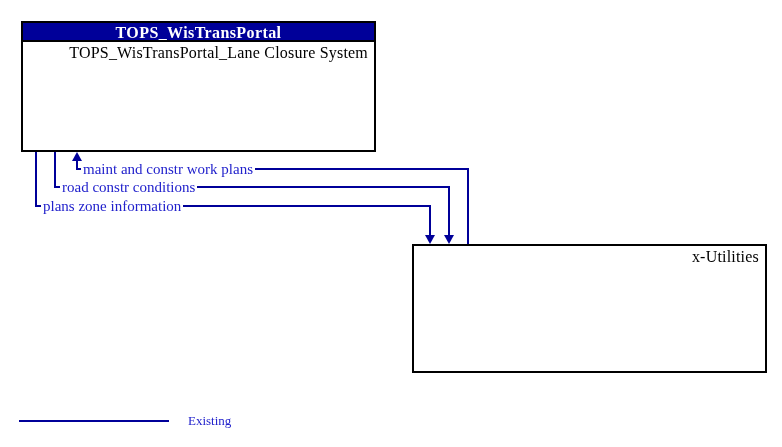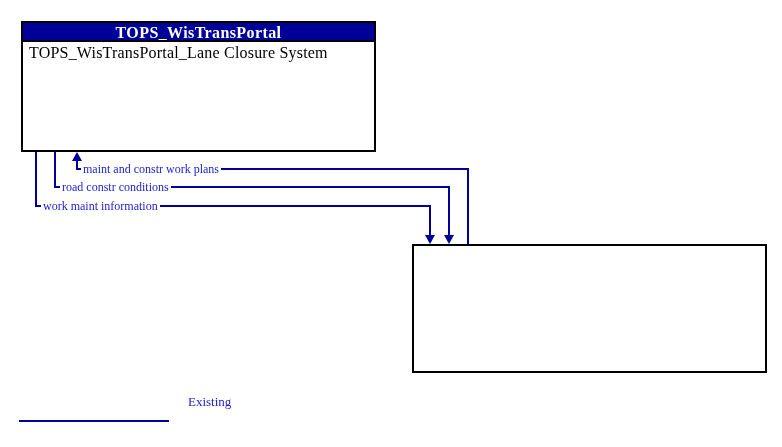--- a/index.html
+++ b/index.html
@@ -34,21 +34,21 @@
     height: 19px;
     text-align: center;
     border-bottom: 2px solid var(--border);
     letter-spacing: 0.4px;
     overflow: hidden;
   }
   .entity-body {
     color: #000;
     font-size: 16px;
     line-height: 19px;
-    text-align: left;
+    text-align: right;
     padding: 1px 6px;
     letter-spacing: 0.2px;
   }
   #system-box { left: 21px; top: 21px; width: 355px; height: 131px; }
   #terminator-box { left: 412px; top: 244px; width: 355px; height: 129px; }
 
   .hline, .vline { position: absolute; background: var(--line); }
   .hline { height: 2px; }
   .vline { width: 2px; }
 
@@ -73,66 +73,67 @@
   }
   .arrow-up   { border-bottom: 9px solid var(--line); }
   .arrow-down { border-top: 9px solid var(--line); }
   #maint-arrow { left: 72px;  top: 152px; }
   #road-arrow  { left: 444px; top: 235px; }
   #work-arrow  { left: 425px; top: 235px; }
 
   .flow-label {
     position: absolute;
     color: var(--label-text);
-    font-size: 12px;
+    font-size: 15px;
     line-height: 16px;
     background: #ffffff;
     padding: 0 2px;
     white-space: nowrap;
   }
   #maint-label { left: 81px; top: 161px; }
   #road-label  { left: 60px; top: 179px; }
   #work-label  { left: 41px; top: 198px; }
   #legend-line { left: 19px; top: 420px; width: 150px; }
   #legend-label {
     position: absolute;
-    left: 188px; top: 394px;
+    left: 188px; top: 413px;
     color: var(--label-text);
     font-size: 13px;
     line-height: 16px;
     white-space: nowrap;
   }
 </style>
 </head>
 <body>
 
 <div class="canvas">
 
   <div class="entity-box" id="system-box">
     <div class="entity-header">TOPS_WisTransPortal</div>
     <div class="entity-body">TOPS_WisTransPortal_Lane Closure System</div>
   </div>
 
   <div class="entity-box" id="terminator-box">
+    <div class="entity-body">x-Utilities</div>
   </div>
 
   <div class="arrow-up" id="maint-arrow"></div>
   <div class="vline" id="maint-vleft"></div>
   <div class="hline" id="maint-hline"></div>
   <div class="vline" id="maint-vright"></div>
   <div class="flow-label" id="maint-label">maint and constr work plans</div>
 
   <div class="vline" id="road-vleft"></div>
   <div class="hline" id="road-hline"></div>
   <div class="vline" id="road-vright"></div>
   <div class="arrow-down" id="road-arrow"></div>
   <div class="flow-label" id="road-label">road constr conditions</div>
 
   <div class="vline" id="work-vleft"></div>
   <div class="hline" id="work-hline"></div>
   <div class="vline" id="work-vright"></div>
   <div class="arrow-down" id="work-arrow"></div>
-  <div class="flow-label" id="work-label">work maint information</div>
+  <div class="flow-label" id="work-label">plans zone information</div>
 
   <div class="hline" id="legend-line"></div>
   <div id="legend-label">Existing</div>
 
 </div>
 
 </body></html>

